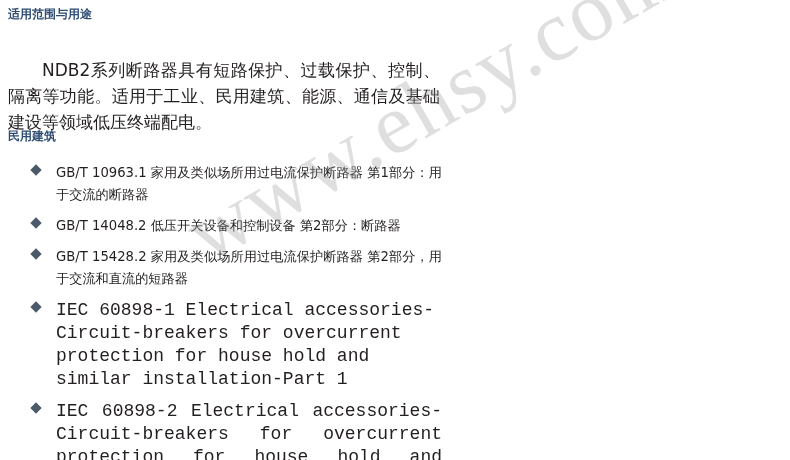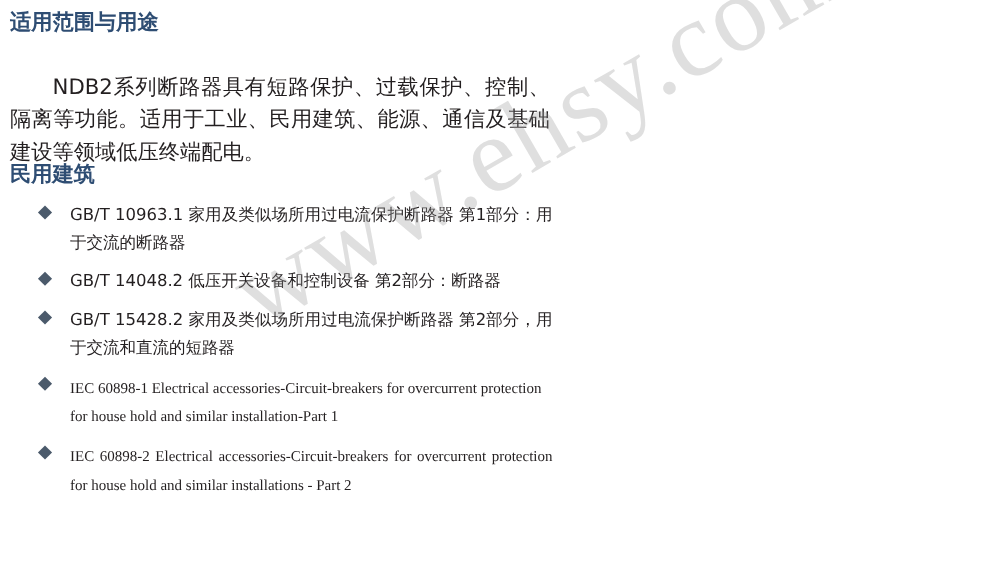--- a/index.html
+++ b/index.html
@@ -42,21 +42,21 @@
   }
 
   
   #page {
     position: relative;
     z-index: 1;
     padding: 0;
   }
 
   .section-title {
-    font-size: 17px;
+    font-size: 12px;
     font-weight: bold;
     color: #2e4d73;
     margin: 0;
     font-family: "DejaVu Sans", sans-serif;
   }
   #title-scope {
     position: absolute;
     left: 8px;
     top: 6px;
   }
@@ -101,22 +101,22 @@
     position: absolute;
     left: 2px;
     top: 4px;
     width: 8px;
     height: 8px;
     background: #4b5a6b;
     transform: rotate(45deg);
     display: block;
   }
   #std-list li.en {
-    font-family: Liberation Serif, serif;
-    font-size: 12px;
+    font-family: Liberation Mono, monospace;
+    font-size: 18px;
     line-height: 23px;
   }
   #std-list li.justify {
     text-align: justify;
   }
   .itemtext {
     display: block;
   }
 </style>
 </head>

